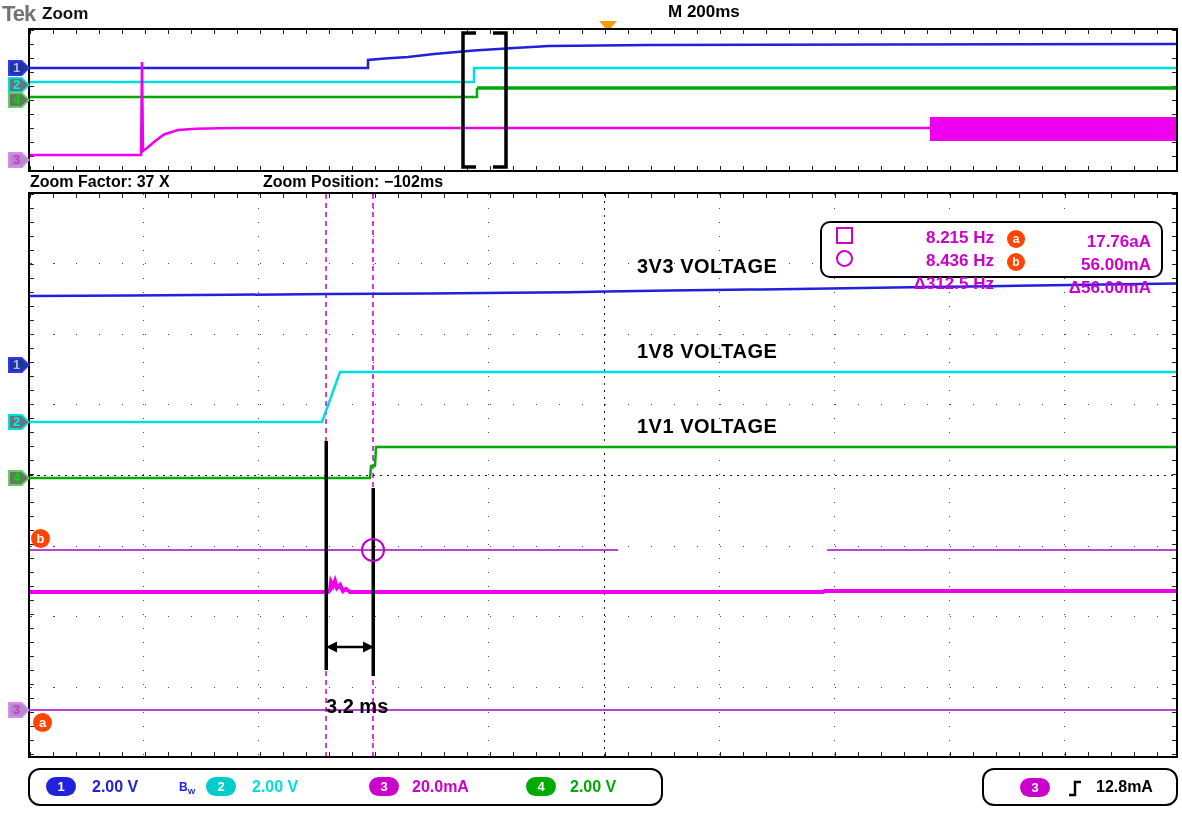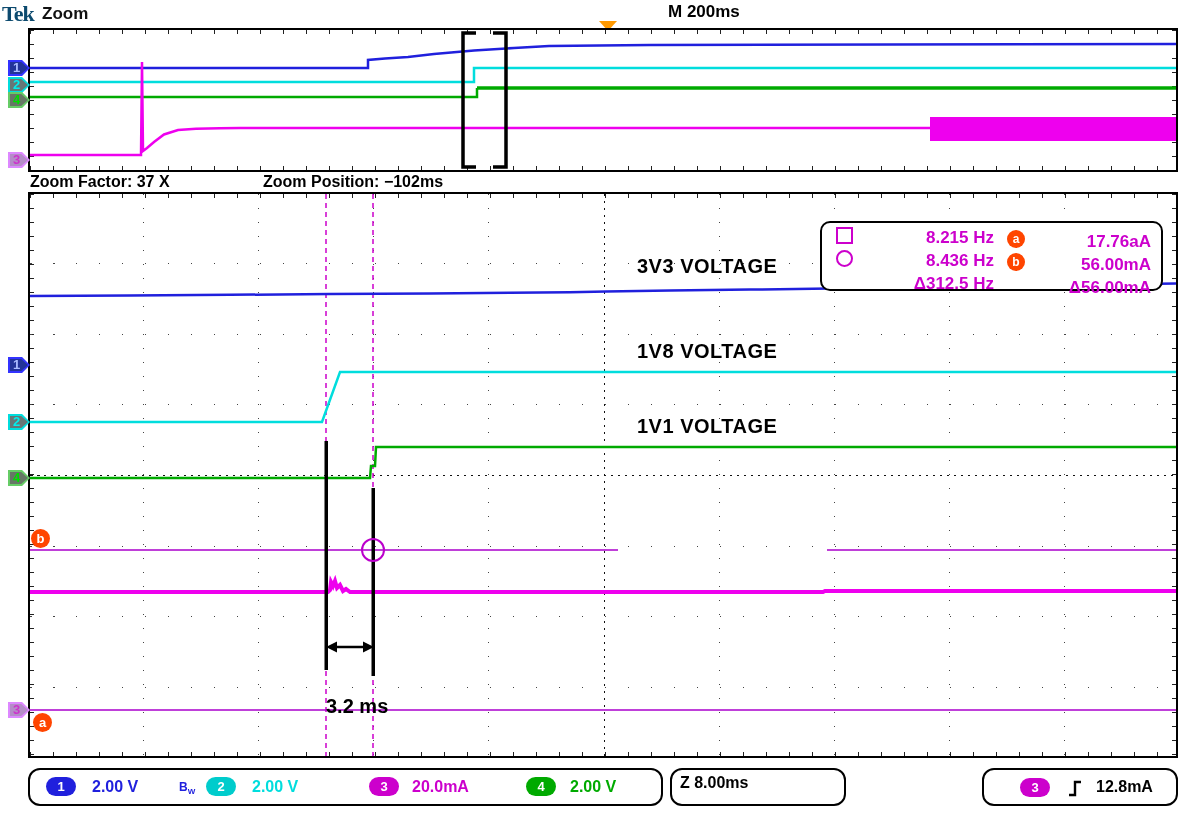--- a/index.html
+++ b/index.html
@@ -1,20 +1,20 @@
 <!DOCTYPE html>
 <html><head>
 <meta charset="utf-8">
 <style>
   html,body{margin:0;padding:0;background:#fff;}
   #scope{position:relative;width:1182px;height:814px;background:#fff;overflow:hidden;
          font-family:"Liberation Sans",sans-serif;}
   .abs{position:absolute;}
   
-  .tek-logo{left:2px;top:1px;font-size:22px;font-weight:bold;letter-spacing:-1px;color:#0c4a6e;font-family:Liberation Serif, serif;}
+  .tek-logo{left:2px;top:1px;font-size:22px;font-weight:bold;letter-spacing:-1px;color:#737373;}
   .prevu{left:42px;top:4px;font-size:17px;font-weight:bold;color:#111;}
   .timebase{left:668px;top:2px;font-size:17px;font-weight:bold;color:#000;}
   
   .win{position:absolute;border:2px solid #000;background:#fff;box-sizing:border-box;}
   #topwin{left:28px;top:28px;width:1150px;height:172px;height:144px;}
   #mainwin{left:28px;top:192px;width:1150px;height:566px;}
   .ticks-top{left:0;top:0;width:100%;height:4px;background:repeating-linear-gradient(to right,#222 0 1px,transparent 1px 23px);}
   .ticks-bottom{left:0;bottom:0;width:100%;height:4px;background:repeating-linear-gradient(to right,#222 0 1px,transparent 1px 23px);}
   .ticks-left{left:0;top:0;width:4px;height:100%;background:repeating-linear-gradient(to bottom,#222 0 1px,transparent 1px 14px);}
   .ticks-right{right:0;top:0;width:4px;height:100%;background:repeating-linear-gradient(to bottom,#222 0 1px,transparent 1px 14px);}
@@ -27,21 +27,21 @@
   .chmark{width:22px;height:16px;}
   .chmark .mo{position:absolute;inset:0;clip-path:polygon(0 0,64% 0,100% 50%,64% 100%,0 100%);}
   .chmark .mi{position:absolute;inset:2px;clip-path:polygon(0 0,62% 0,100% 50%,62% 100%,0 100%);}
   .chmark span{position:absolute;left:0;top:0;width:17px;height:16px;text-align:center;
                font-size:13px;line-height:16px;font-weight:bold;}
   .badge{width:19px;height:19px;border-radius:50%;background:#ff4500;color:#fff;
          font-size:13px;font-weight:bold;text-align:center;line-height:19px;}
   
   .tracelabel{font-size:20px;font-weight:bold;color:#000;letter-spacing:0.5px;}
   
-  #measbox{left:820px;top:221px;width:343px;height:70px;border:2px solid #000;border-radius:10px;
+  #measbox{left:820px;top:221px;width:343px;height:57px;border:2px solid #000;border-radius:10px;
            background:#fff;box-sizing:border-box;padding:3px 10px 3px 14px;
            display:grid;grid-template-columns:28px 130px 44px 1fr;grid-auto-rows:23px;
            align-items:center;color:#cc00cc;font-size:17px;font-weight:bold;}
   .msym{justify-self:start;} .mval{justify-self:end;} .mbadge{justify-self:center;} .mamp{justify-self:end;margin-top:8px;}
   .sym-square{display:inline-block;width:13px;height:13px;border:2px solid #cc00cc;}
   .sym-circle{display:inline-block;width:13px;height:13px;border:2px solid #cc00cc;border-radius:50%;}
   .mini-badge{display:inline-block;width:18px;height:18px;border-radius:50%;background:#ff4500;
               color:#fff;font-size:12px;line-height:18px;text-align:center;font-weight:bold;}
   
   .delta-time{font-size:20px;font-weight:bold;color:#000;}
@@ -193,23 +193,20 @@
     <div class="choval" style="left:16px;top:7px;background:#2020dd;">1</div>
     <div class="rtext" style="left:62px;top:8px;color:#2020dd;">2.00 V</div>
     <div class="abs bw" style="left:149px;top:10px;"><span>B</span><sub>W</sub></div>
     <div class="choval" style="left:176px;top:7px;background:#00cccc;">2</div>
     <div class="rtext" style="left:222px;top:8px;color:#00dddd;">2.00 V</div>
     <div class="choval" style="left:339px;top:7px;background:#cc00cc;">3</div>
     <div class="rtext" style="left:382px;top:8px;color:#cc00cc;">20.0mA</div>
     <div class="choval" style="left:496px;top:7px;background:#00aa00;">4</div>
     <div class="rtext" style="left:540px;top:8px;color:#00aa00;">2.00 V</div>
   </div>
-  <div class="rbox" style="left:670px;top:768px;width:176px;height:38px;">
-    <div class="rtext" style="left:8px;top:4px;color:#000;">Z 8.00ms</div>
-  </div>
   <div class="rbox" style="left:982px;top:768px;width:196px;height:38px;">
     <div class="choval" style="left:36px;top:8px;background:#cc00cc;">3</div>
     <svg class="abs" style="left:84px;top:9px;" width="14" height="19" viewBox="0 0 14 19">
       <path d="M1,16 H7 V3 H13" fill="none" stroke="#000" stroke-width="2.4"></path>
     </svg>
     <div class="rtext" style="left:112px;top:8px;color:#000;">12.8mA</div>
   </div>
 
 </div>
 

